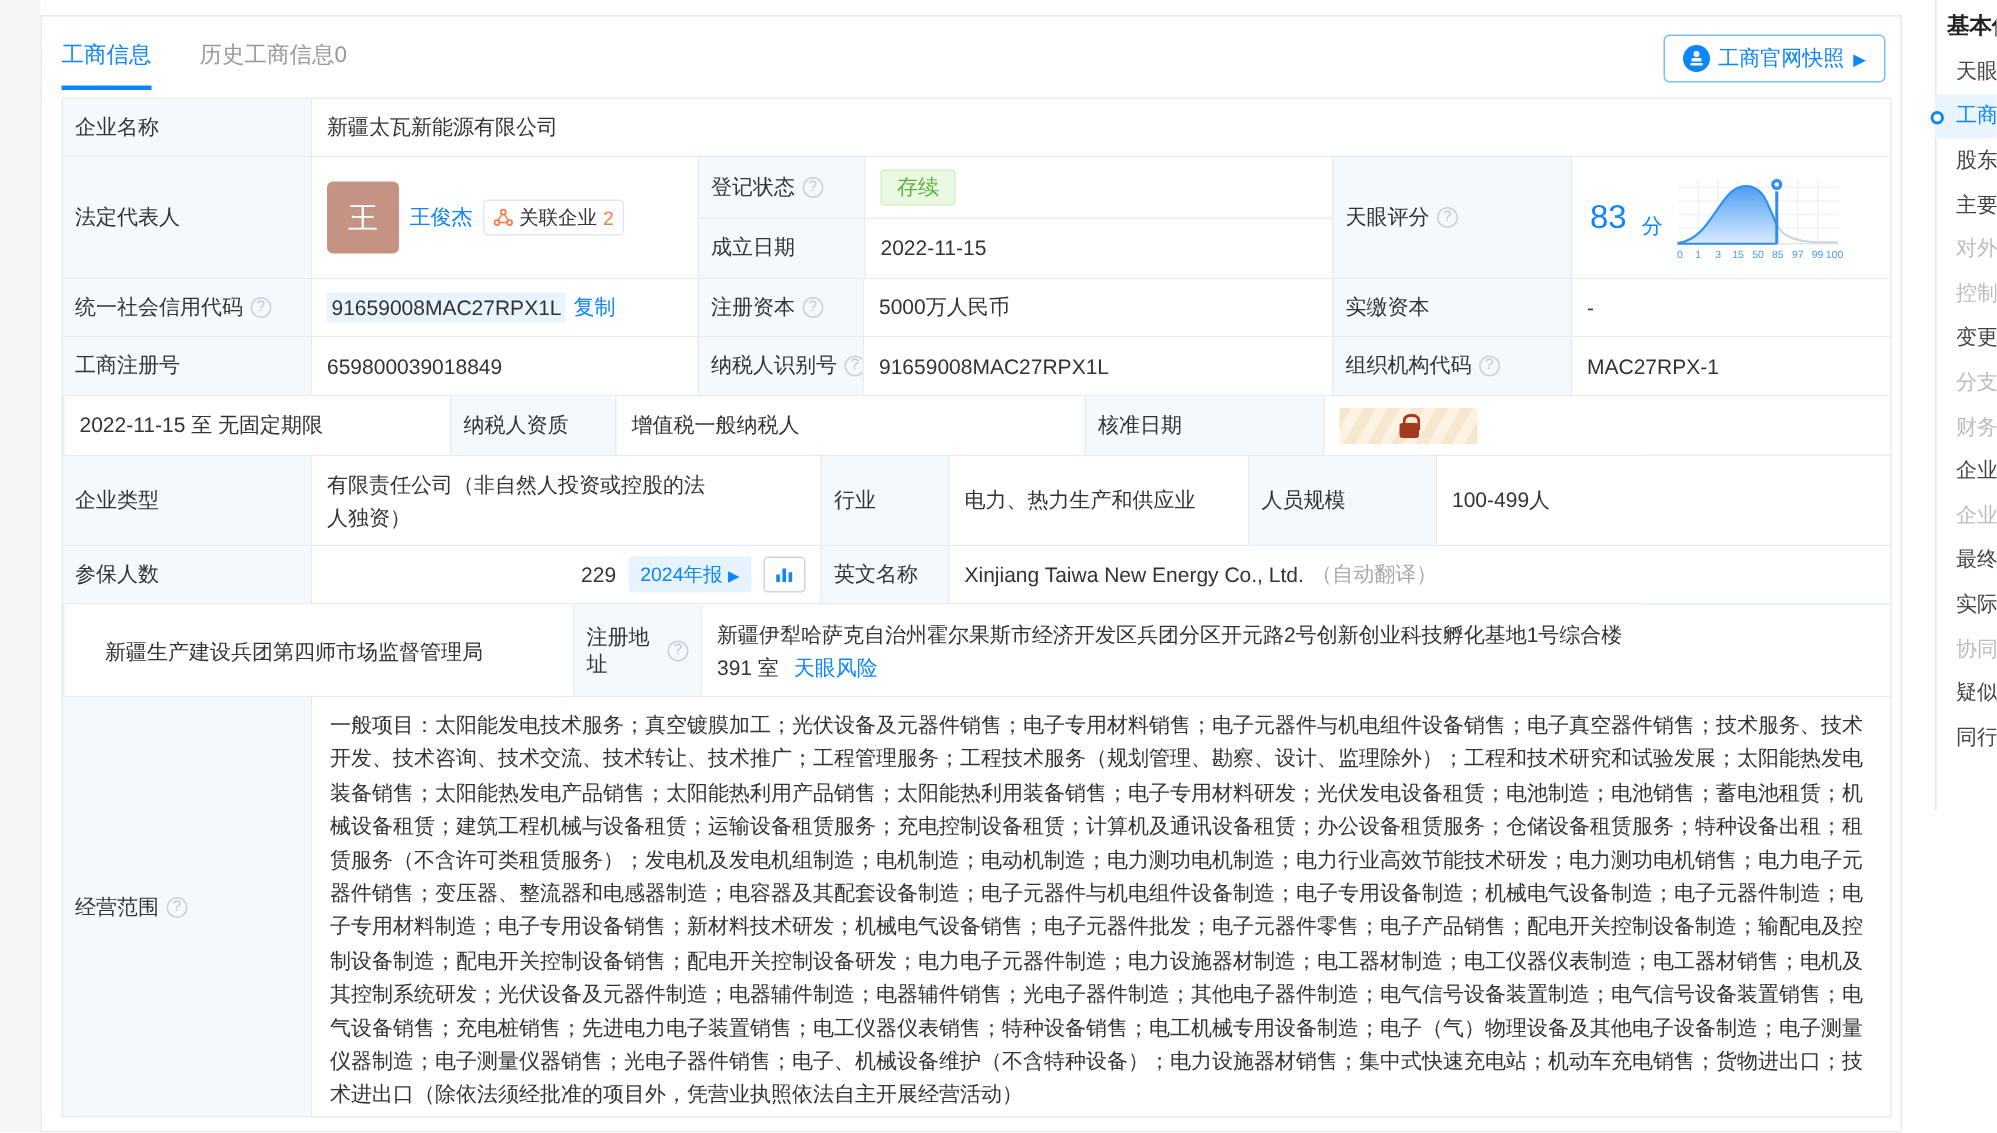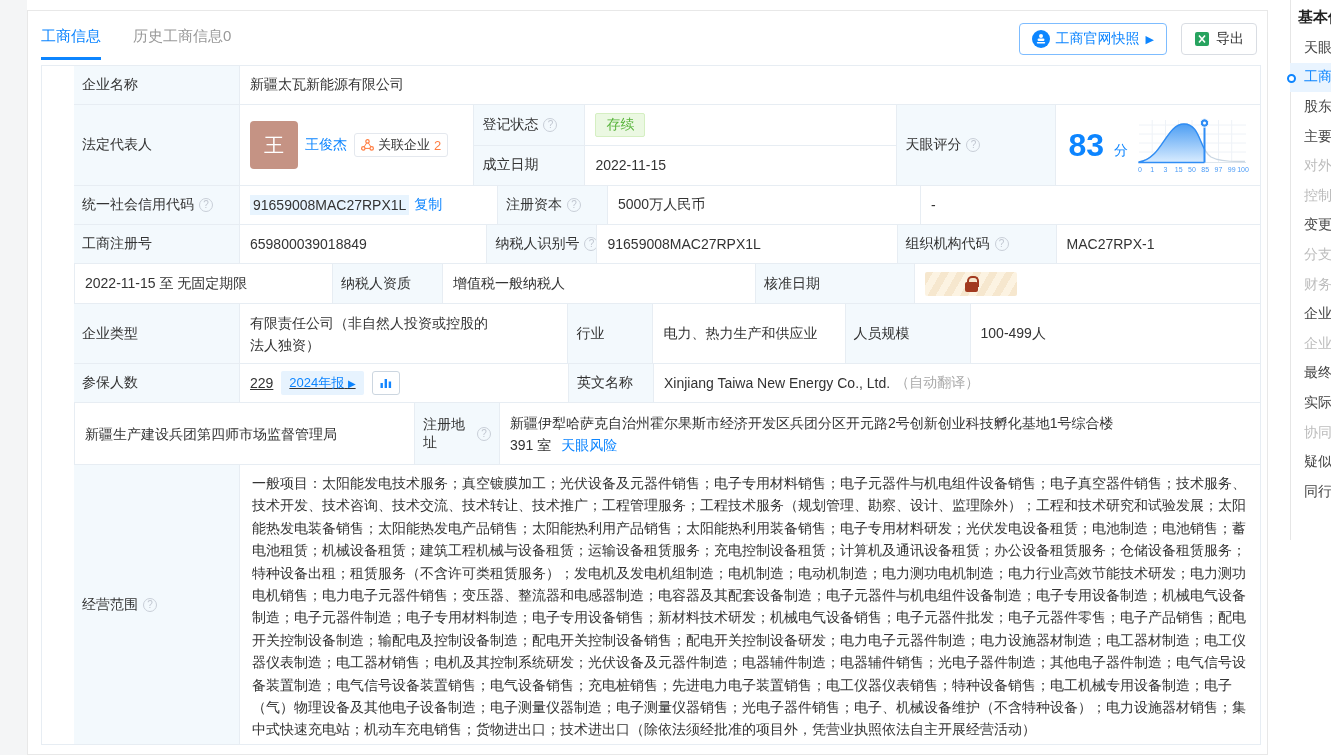--- a/index.html
+++ b/index.html
@@ -17,27 +17,27 @@
     font-size:14px;color:var(--text);
   }
   .left-strip{position:absolute;left:0;top:0;width:27px;height:755px;background:#f4f5f6;}
   .card{position:absolute;left:27px;top:10px;width:1241px;height:745px;background:#fff;border:1px solid #e8e8e8;}
   
   .tabs{position:absolute;left:13px;top:16px;display:flex;gap:32px;}
   .tab{font-size:15px;cursor:pointer;padding-bottom:14px;position:relative;color:var(--gray);}
   .tab.active{color:var(--blue);}
   .tab.active::after{content:"";position:absolute;left:0;right:0;bottom:0;height:3px;background:var(--blue);}
   
-  .toolbar{position:absolute;right:10px;top:12px;display:flex;gap:14px;}
+  .toolbar{position:absolute;right:10px;top:12px;display:flex;gap:14px;flex-direction:column;}
   .btn{height:32px;display:flex;align-items:center;gap:6px;padding:0 12px;border-radius:4px;background:#fff;font-size:14px;cursor:pointer;}
   .btn.snapshot{border:1px solid #7dbcff;color:var(--blue);}
   .btn.export{border:1px solid #d9dde3;color:var(--text);}
   .arrow{font-size:11px;color:var(--blue);}
   
-  .table{position:absolute;left:13px;top:54px;width:1220px;border:1px solid var(--bd);padding-left:32px;}
+  .table{position:absolute;left:13px;top:54px;width:1220px;border:1px solid var(--bd);}
   .tr{display:flex;}
   .tr + .tr{border-top:1px solid var(--bd);}
   .th,.td{display:flex;align-items:center;padding:0 10px;gap:5px;}
   .th{background:var(--label-bg);color:var(--text);flex-shrink:0;padding:0 8px;}
   .td{background:#fff;}
   .cell-l{border-left:1px solid var(--bd);}
   .help{width:14px;height:14px;border:1px solid #c9cfd8;border-radius:50%;color:#c0c6d0;
         font-size:10px;line-height:12px;display:inline-flex;align-items:center;justify-content:center;flex-shrink:0;}
   .link{color:var(--blue);cursor:pointer;}
   .subcol{display:flex;flex-direction:column;flex-shrink:0;border-left:1px solid var(--bd);}
@@ -54,35 +54,35 @@
   .status-badge{background:#ebf8e2;border:1px solid #d5efc2;color:#57b33a;padding:2px 10px;border-radius:2px;font-size:14px;}
   .code-hl{background:#e8f4fe;padding:2px 3px;}
   .report-badge{background:#e7f3fe;color:var(--blue);font-size:13px;padding:3px 8px;border-radius:2px;cursor:pointer;white-space:nowrap;}
   .trend-btn{width:28px;height:24px;border:1px solid #ccd6e0;border-radius:3px;display:flex;align-items:center;justify-content:center;cursor:pointer;background:#fff;}
   .lockbox{width:92px;height:24px;border-radius:2px;display:flex;align-items:center;justify-content:center;cursor:pointer;
            background:repeating-linear-gradient(120deg,#f6e7ce 0px,#f6e7ce 7px,#fcf3e2 7px,#fcf3e2 14px);}
   .lock{position:relative;width:13px;height:10px;background:#a23a20;border-radius:2px;margin-top:6px;}
   .lock::before{content:"";position:absolute;left:2.5px;top:-6px;width:8px;height:9px;border:2px solid #a23a20;
                 border-bottom:none;border-radius:5px 5px 0 0;}
   .note{color:#a9a9a9;}
-  .score-num{font-size:32px;font-weight:bold;color:var(--blue);line-height:1;}
+  .score-num{font-size:22px;font-weight:normal;color:var(--blue);line-height:1;}
   .score-unit{font-size:14px;color:var(--blue);margin:12px 0 0 2px;}
   .scope-td{align-items:flex-start !important;padding:7px 12px !important;line-height:22.4px;display:block !important;}
   .ml6{margin-left:6px;}
   
   .side{position:absolute;left:1290px;top:0;width:120px;height:540px;}
   .side::before{content:"";position:absolute;left:0;top:0;bottom:0;width:1px;background:#e6e6e6;}
   .side-header{font-weight:bold;font-size:15px;color:#222;padding:8px 0 6px 8px;}
   .side-item{height:29.6px;display:flex;align-items:center;padding-left:14px;font-size:14px;color:#444;cursor:pointer;position:relative;}
   .side-item.disabled{color:#bcbcbc;}
   .side-item.active{background:#e9f4ff;color:var(--blue);}
   .side-item.active::before{content:"";position:absolute;left:-3px;top:11px;width:5px;height:5px;border:2px solid var(--blue);
                             border-radius:50%;background:#fff;}
   .w165{width:165px;} .w258{width:258px;} .w313{width:313px;} .w159{width:159px;} .w213{width:213px;}
-  .w340{width:340px;} .w85{width:85px;} .w200{width:200px;} .w125{width:125px;} .w303{width:303px;}
+  .w340{width:340px;justify-content:flex-end;} .w85{width:85px;} .w200{width:200px;} .w125{width:125px;} .w303{width:303px;}
   .w628{width:628px;} .w1053{width:1053px;}
   .h38{height:38px;} .h81{height:81px;} .h39{height:39px;} .h40{height:40px;} .h60{height:60px;} .h62{height:62px;} .h280{height:280px;}
 </style>
 </head>
 <body>
 
 <div class="left-strip"></div>
 
 <div class="card">
 
@@ -226,20 +226,23 @@
         <span class="code-hl">91659008MAC27RPX1L</span>
         <span class="link">复制</span>
       </div>
       <div class="th cell-l" style="width:110px;">
         <span>注册资本</span>
         <span class="help">?</span>
       </div>
       <div class="td w313 cell-l">
           <span>5000万人民币</span>
         </div>
+      <div class="th w159 cell-l">
+          <span>实缴资本</span>
+        </div>
       <div class="td w213 cell-l">
           <span>-</span>
         </div>
     </div>
 
     <div class="tr h39">
       <div class="th w165">
           <span>工商注册号</span>
         </div>
       <div class="td w258 cell-l">
@@ -299,21 +302,21 @@
         </div>
       <div class="td w303 cell-l">
           <span>100-499人</span>
         </div>
     </div>
 
     <div class="tr h39">
       <div class="th w165">
           <span>参保人数</span>
         </div>
-      <div class="td w340 cell-l" style="gap:8px;text-decoration:underline;">
+      <div class="td w340 cell-l" style="gap:8px;">
         <span>229</span>
         <span class="report-badge"><span>2024年报</span> <span style="font-size:10px;">▶</span></span>
         <span class="trend-btn">
           <svg width="14" height="12" viewBox="0 0 14 12">
               <rect x="1.5" y="6" width="2.4" height="5" fill="#1285ff"></rect>
               <rect x="5.6" y="2" width="2.4" height="9" fill="#1285ff"></rect>
               <rect x="9.7" y="4.5" width="2.4" height="6.5" fill="#1285ff"></rect>
             </svg>
         </span>
       </div>

